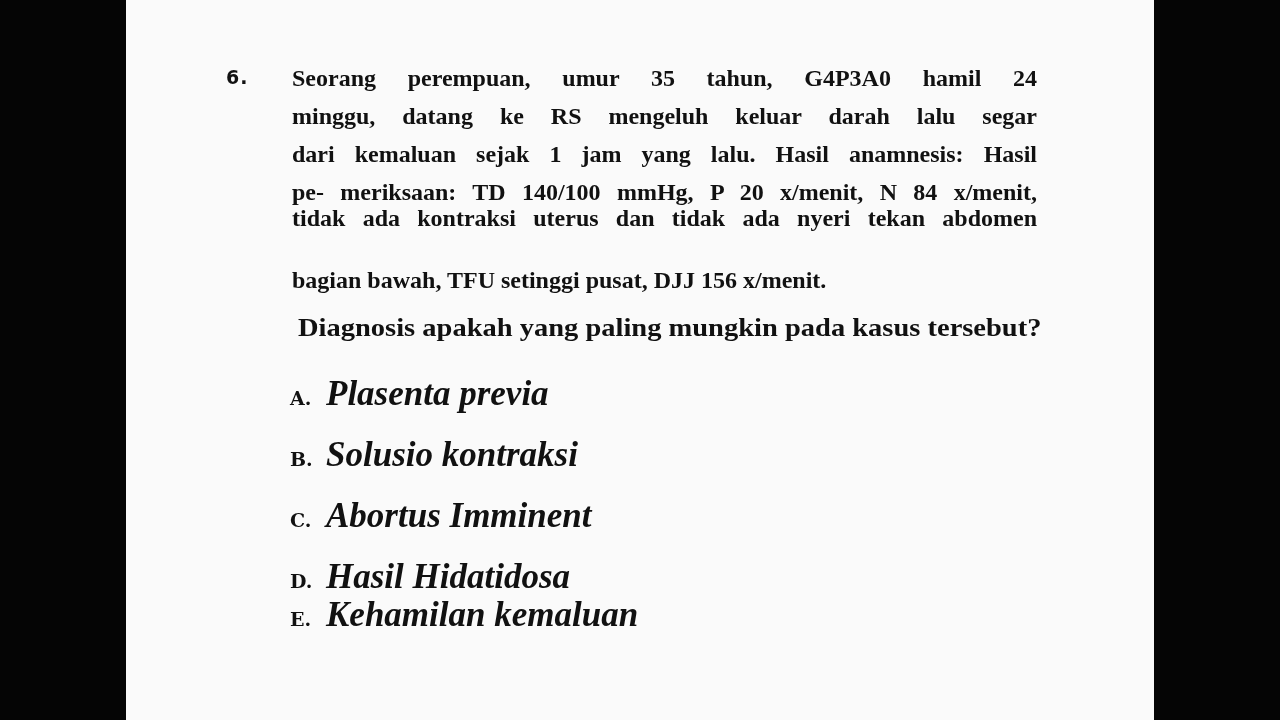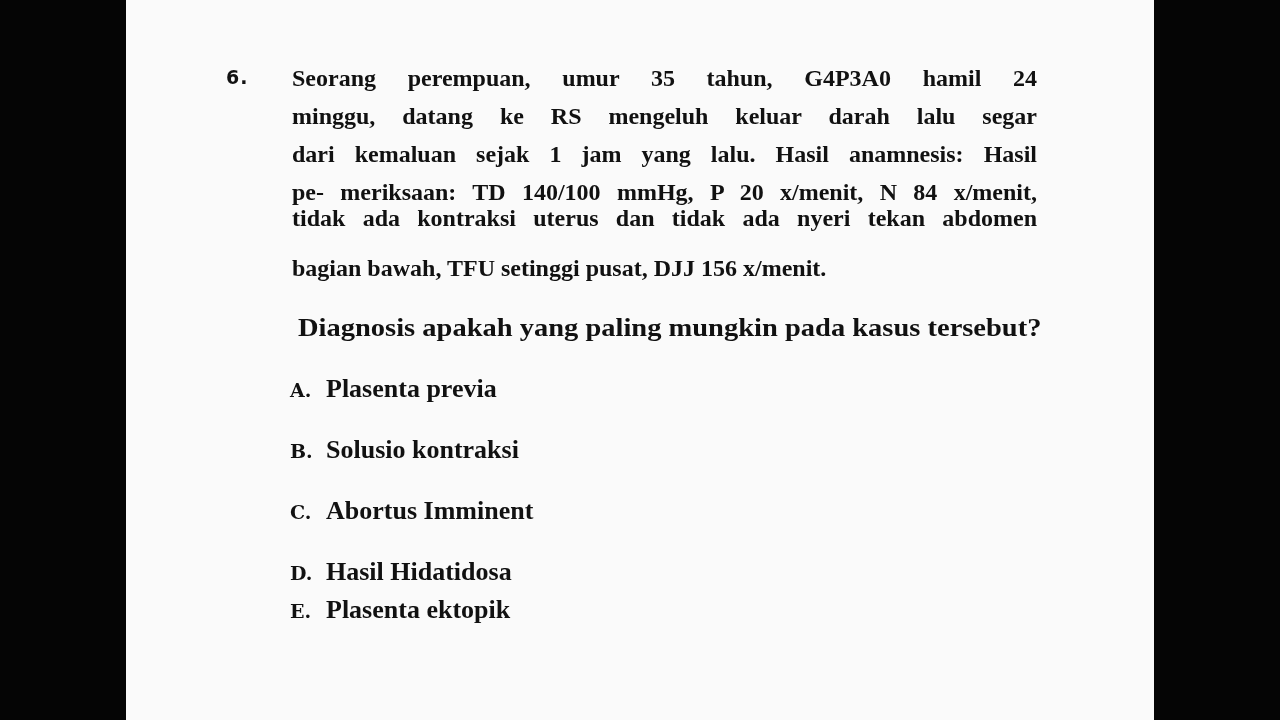--- a/index.html
+++ b/index.html
@@ -19,31 +19,31 @@
     position: absolute; left: 100px; top: 66px;
     font-family: "DejaVu Sans", sans-serif; font-weight: bold; font-size: 19px;
     letter-spacing: 1px;
   }
   .q-line {
     position: absolute; left: 166px; width: 745px;
     font-weight: bold; font-size: 24px; line-height: 30px;
     text-align: justify; text-align-last: justify; white-space: nowrap;
     transform-origin: left top;
   }
-  .q-line.last { text-align-last: left; }
+  .q-line.last { text-align-last: left; margin-top: 12px; }
   .prompt {
     position: absolute; left: 172px; top: 313px;
     font-weight: bold; font-size: 26px; line-height: 30px; white-space: nowrap;
   }
   .option { position: absolute; left: 164px; white-space: nowrap; }
   .opt-letter {
     display: inline-block; width: 36px;
     font-family: "DejaVu Serif", serif; font-weight: bold; font-size: 19px;
   }
-  .opt-text { font-weight: bold; font-size: 26px; }
+  .opt-text { font-weight: bold; font-size: 35px; font-style: italic; }
 </style>
 </head>
 <body>
 
 <div class="letterbox left"></div>
 <div class="letterbox right"></div>
 
 <div class="slide">
   <div class="q-number">6.</div>
 
@@ -65,16 +65,16 @@
     <div class="option" style="top:435px;">
       <span class="opt-letter">B.</span><span class="opt-text">Solusio kontraksi</span>
     </div>
     <div class="option" style="top:496px;">
       <span class="opt-letter">C.</span><span class="opt-text">Abortus Imminent</span>
     </div>
     <div class="option" style="top:557px;">
       <span class="opt-letter">D.</span><span class="opt-text">Hasil Hidatidosa</span>
     </div>
     <div class="option" style="top:595px;">
-      <span class="opt-letter">E.</span><span class="opt-text">Plasenta ektopik</span>
+      <span class="opt-letter">E.</span><span class="opt-text">Kehamilan kemaluan</span>
     </div>
   </div>
 </div>
 
 </body></html>

